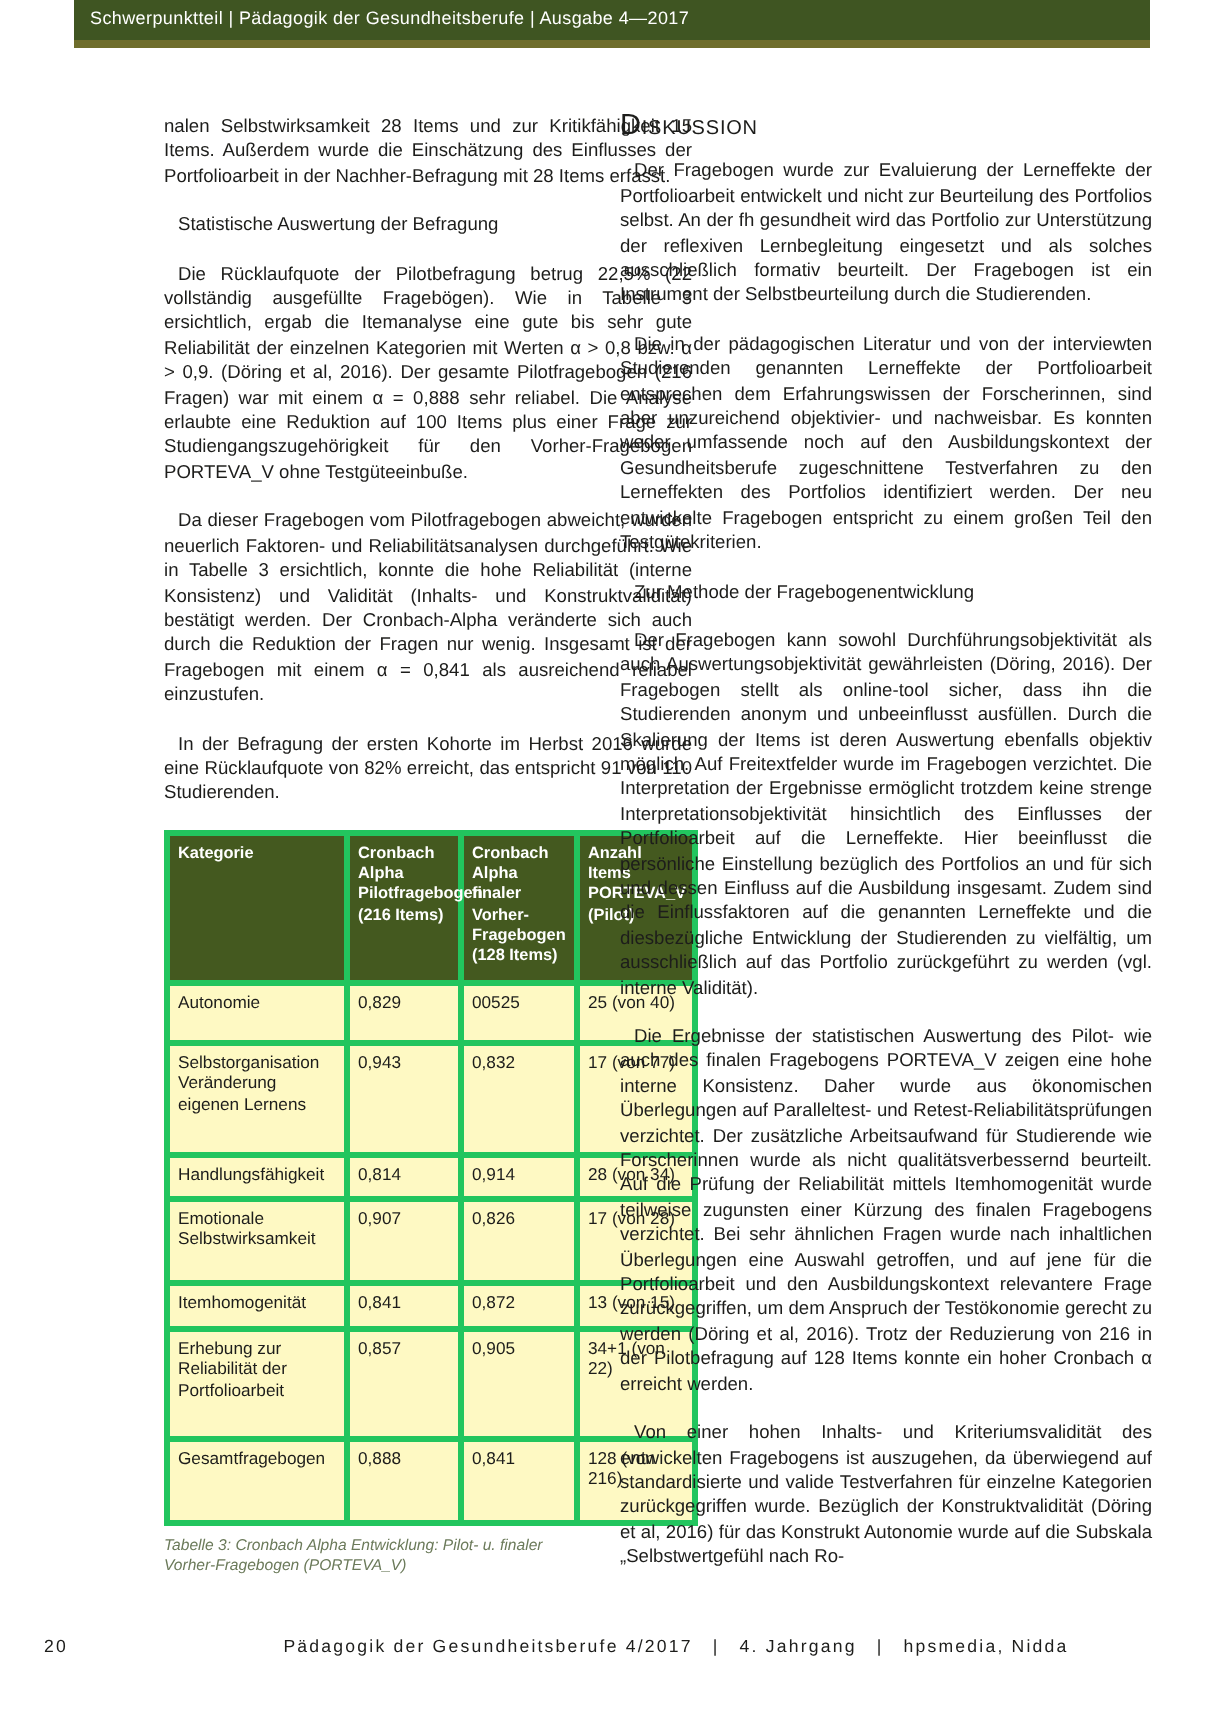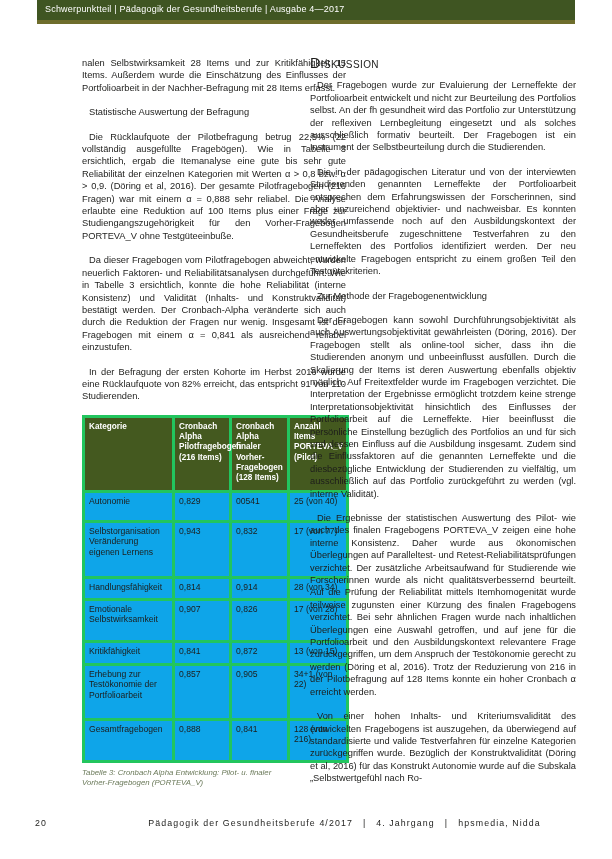--- a/index.html
+++ b/index.html
@@ -73,21 +73,21 @@
   table.alpha { border: 2px solid #2a2a24; }
   table.alpha th {
     background: #44591f;
     color: #ffffff;
     font-size: 8.2px;
     line-height: 10.3px;
     font-weight: 700;
     padding: 4px 3px 6px 4px;
   }
   table.alpha td {
-    background: #0ea5e9;
+    background: #fef9c3;
     font-size: 8.6px;
     line-height: 10.6px;
     padding: 3px 3px 3px 4px;
   }
   table.alpha col.c1 { width: 90px; }
   table.alpha col.c2 { width: 57px; }
   table.alpha col.c3 { width: 58px; }
   table.alpha col.c4 { width: 59px; }
   table.alpha tbody tr:nth-child(1) { height: 30px; }
   table.alpha tbody tr:nth-child(2) { height: 56px; }
@@ -102,21 +102,21 @@
     font-style: italic;
     font-size: 7.8px;
     line-height: 10px;
     color: #6b7a5a;
     text-align: left;
     text-indent: 0;
   }
   
   .footer {
     position: absolute;
-    left: 35px; right: 30px;
+    left: 22px; right: 30px;
     top: 818px;
     display: flex;
     align-items: baseline;
     font-size: 8.8px;
     letter-spacing: 1.1px;
   }
   .footer .page-num { flex: 0 0 auto; }
   .footer .journal {
     flex: 1 1 auto;
     text-align: center;
@@ -153,21 +153,21 @@
           <th>Kategorie</th>
           <th>Cronbach Alpha Pilotfragebogen (216 Items)</th>
           <th>Cronbach Alpha finaler Vorher-Fragebogen (128 Items)</th>
           <th>Anzahl Items PORTEVA_V (Pilot)</th>
         </tr>
       </thead>
       <tbody>
         <tr>
           <td>Autonomie</td>
           <td>0,829</td>
-          <td>00541</td>
+          <td>00525</td>
           <td>25 (von 40)</td>
         </tr>
         <tr>
           <td>Selbstorganisation Veränderung eigenen Lernens</td>
           <td>0,943</td>
           <td>0,832</td>
           <td>17 (von 77)</td>
         </tr>
         <tr>
           <td>Handlungsfähigkeit</td>
@@ -175,27 +175,27 @@
           <td>0,914</td>
           <td>28 (von 34)</td>
         </tr>
         <tr>
           <td>Emotionale Selbstwirksamkeit</td>
           <td>0,907</td>
           <td>0,826</td>
           <td>17 (von 28)</td>
         </tr>
         <tr>
-          <td>Kritikfähigkeit</td>
+          <td>Itemhomogenität</td>
           <td>0,841</td>
           <td>0,872</td>
           <td>13 (von 15)</td>
         </tr>
         <tr>
-          <td>Erhebung zur Testökonomie der Portfolioarbeit</td>
+          <td>Erhebung zur Reliabilität der Portfolioarbeit</td>
           <td>0,857</td>
           <td>0,905</td>
           <td>34+1 (von 22)</td>
         </tr>
         <tr>
           <td>Gesamtfragebogen</td>
           <td>0,888</td>
           <td>0,841</td>
           <td>128 (von 216)</td>
         </tr>

